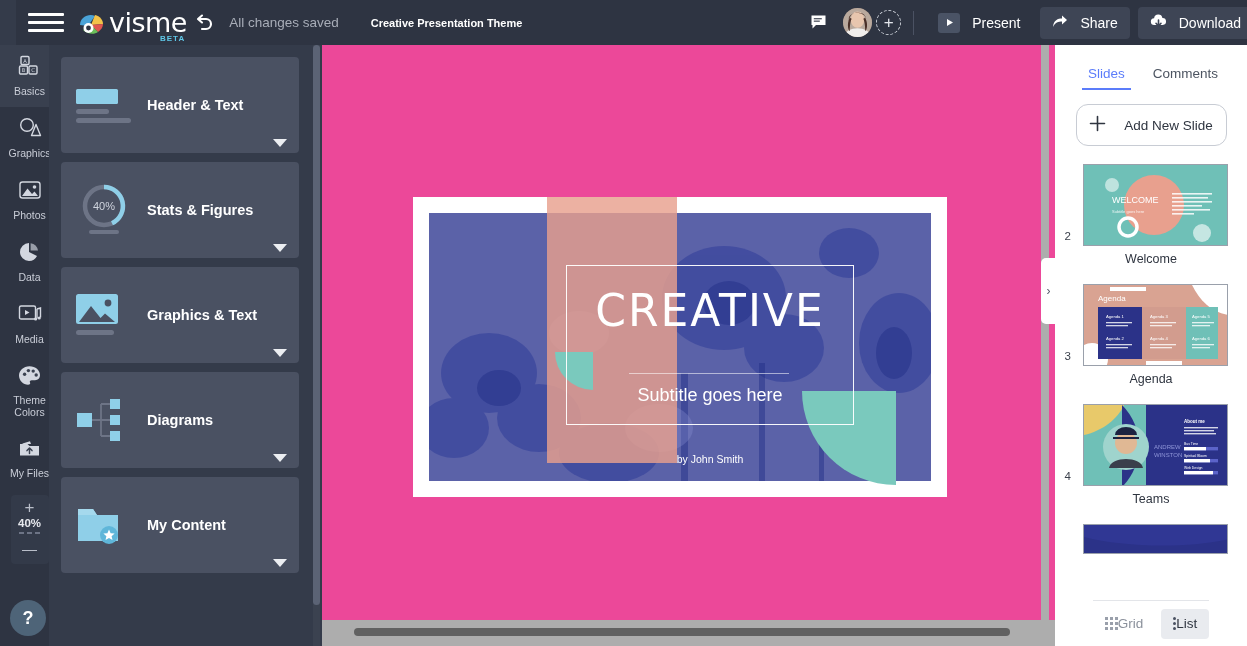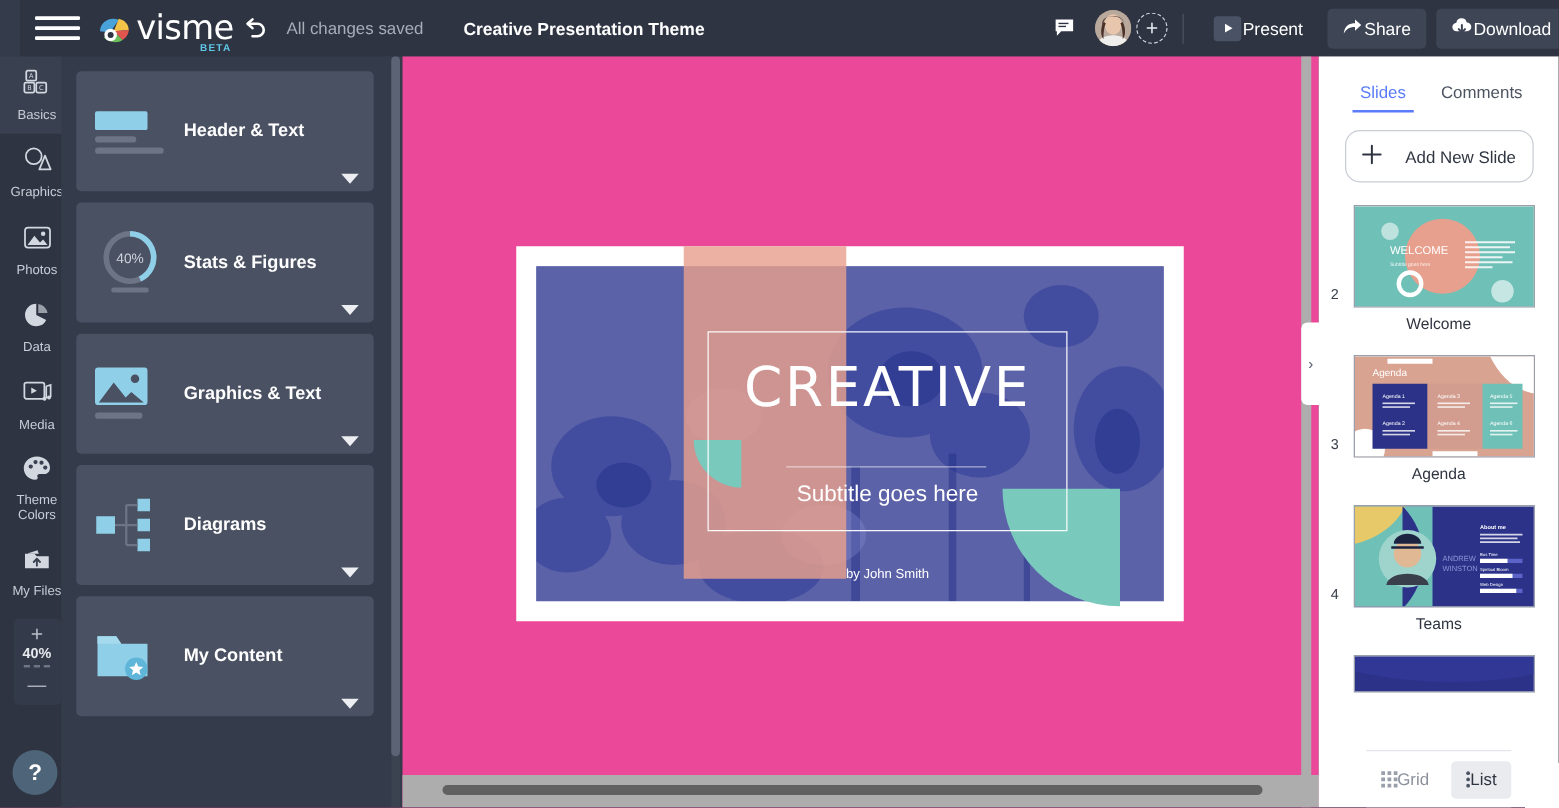--- a/index.html
+++ b/index.html
@@ -32,41 +32,41 @@
     font-weight: 400; line-height: 26px;
     font-family: "DejaVu Sans", sans-serif;
   }
   .logo-beta {
     font-size: 8px; color: #5fc8e8; font-weight: 700; letter-spacing: 1px;
     position: relative; left: -34px; top: 7px; padding-left: 7px;
   }
   .undo-btn { margin-left: -26px; cursor: pointer; display:flex; align-items:center;}
   .saved-text { color: #a8adb8; font-size: 13.5px; margin-left: 14px; white-space: nowrap;}
   .doc-title {
-    color: #fff; font-size: 14px; font-weight: 700; margin-left: 32px; white-space: nowrap;
+    color: #fff; font-size: 11px; font-weight: 700; margin-left: 32px; white-space: nowrap;
     cursor: text;
   }
   .header-right {
     margin-left: auto; display: flex; align-items: center; gap: 0px; padding-right: 10px;
   }
   .hdr-icon-btn { width: 30px; height: 30px; display:flex; align-items:center; justify-content:center; cursor:pointer;}
   .avatar {
     width: 29px; height: 29px; border-radius: 50%; margin-left: 10px;
     background: #7b6a63; overflow: hidden; position: relative; cursor: pointer;
   }
   .avatar .face { position:absolute; width:100%; height:100%; }
   .add-user {
     width: 25px; height: 25px; border-radius: 50%;
     border: 1.5px dashed #cfd3db; margin-left: 4px;
     display:flex; align-items:center; justify-content:center; color:#e3e6ec; font-size:17px;
     cursor:pointer; line-height:0;
   }
   .hdr-divider { width:1px; height:24px; background:#4b5263; margin:0 12px; }
   .btn {
-    display: flex; align-items: center; gap: 1px;
+    display: flex; align-items: center; gap: 12px;
     height: 32px; padding: 0 12px; border-radius: 4px;
     color: #fff; font-size: 14px; cursor: pointer; white-space: nowrap;
   }
   .btn-grey { background: #3e4555; margin-left: 8px; }
   .play-box {
     width: 22px; height: 20px; border-radius: 3px; background: #4a5365;
     display:flex; align-items:center; justify-content:center;
   }
 
   

